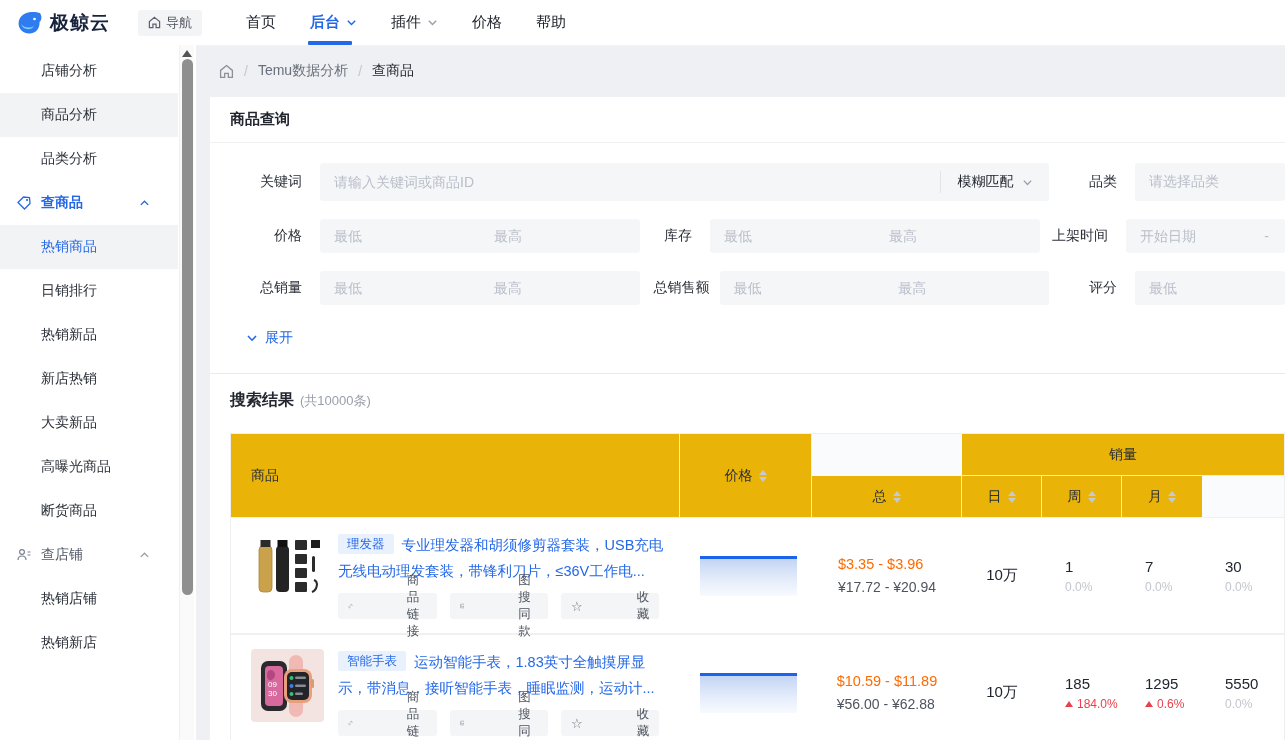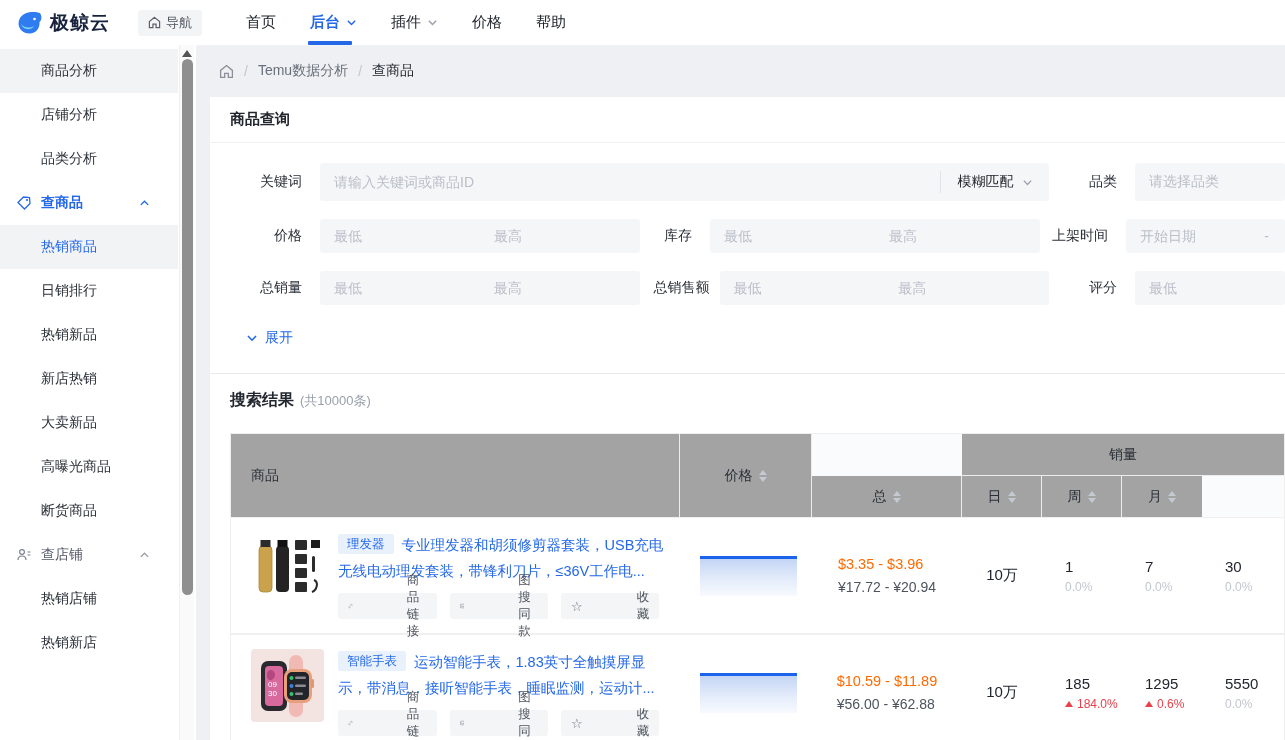--- a/index.html
+++ b/index.html
@@ -87,21 +87,21 @@
   
   .results { padding:16px 0 0 20px; }
   .res-head { display:flex; align-items:baseline; }
   .res-title { font-size:16px; font-weight:700; color:#22262e; }
   .res-count { font-size:13px; color:#9aa0ab; margin-left:6px; }
 
   .table { margin-top:22px; border:1px solid #efefef; border-bottom:none; width:1055px; }
   .thead, .trow { display:grid; grid-template-columns:449px 132px 150px 80px 80px 80px 1fr; }
   .thead { grid-template-rows:42px 41px; background:#fafbfc; }
   .th { display:flex; align-items:center; font-size:14px; color:#2b3038;
-    border-right:1px solid #ebedf0; background:#a3a3a3; cursor:pointer;text-align:center; }
+    border-right:1px solid #ebedf0; background:#eab308; cursor:pointer;text-align:center; }
   .th:last-child { border-right:none; }
   .th-product { grid-row:1/3; padding-left:20px; cursor:default; }
   .th-trend { grid-row:1/3; padding-left:20px; cursor:default; }
   .th-price { grid-row:1/3; justify-content:center; }
   .th-sales { grid-column:4/8; grid-row:1; justify-content:center; border-bottom:1px solid #ebedf0; border-right:none; cursor:default; }
   .th-sub { grid-row:2; justify-content:center; }
   .th-sub.last { border-right:none; }
   .caret { display:inline-flex; flex-direction:column; margin-left:6px; }
   .caret i { display:block; width:0; height:0; border-left:4px solid transparent; border-right:4px solid transparent; }
   .caret .t-up { border-bottom:5px solid #c5c9d1; margin-bottom:2px; }
@@ -188,22 +188,22 @@
     <div class="menu-item">
       <span>帮助</span>
     </div>
   </div>
 </div>
 
 <div class="layout">
 
   <div class="sidebar">
     <div class="sidebar-inner">
+      <div class="side-row side-item">店铺分析</div>
       <div class="side-row side-item hover">商品分析</div>
-      <div class="side-row side-item">店铺分析</div>
       <div class="side-row side-item">品类分析</div>
 
       <div class="side-row side-section active">
         <svg width="16" height="16" viewBox="0 0 16 16">
             <path d="M2 7.5 L7.5 2 L13.5 2.5 L14 8.5 L8.5 14 Z" fill="none" stroke="#2468e8" stroke-width="1.3" transform="rotate(0 8 8)"></path>
             <circle cx="11" cy="5" r="1.1" fill="#2468e8"></circle>
           </svg>
         <span class="s-label">查商品</span>
         <span class="s-chev">
           <svg width="11" height="11" viewBox="0 0 12 12">

